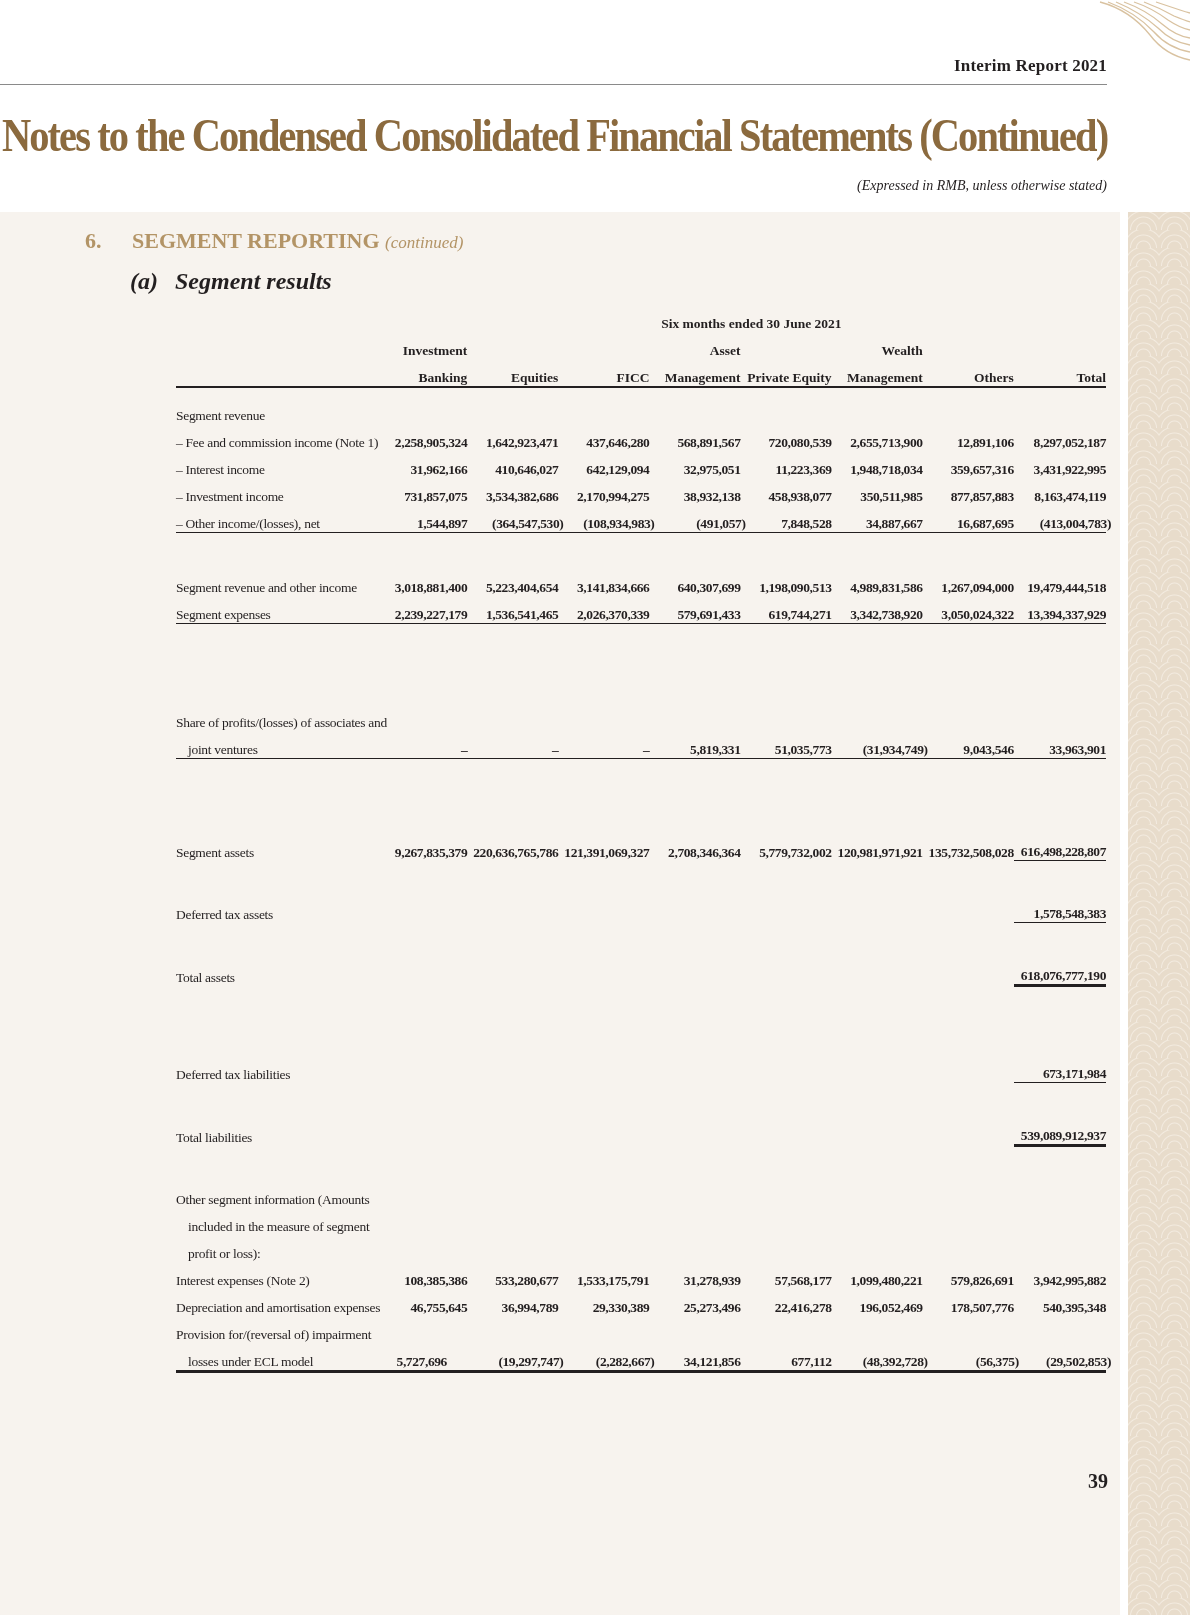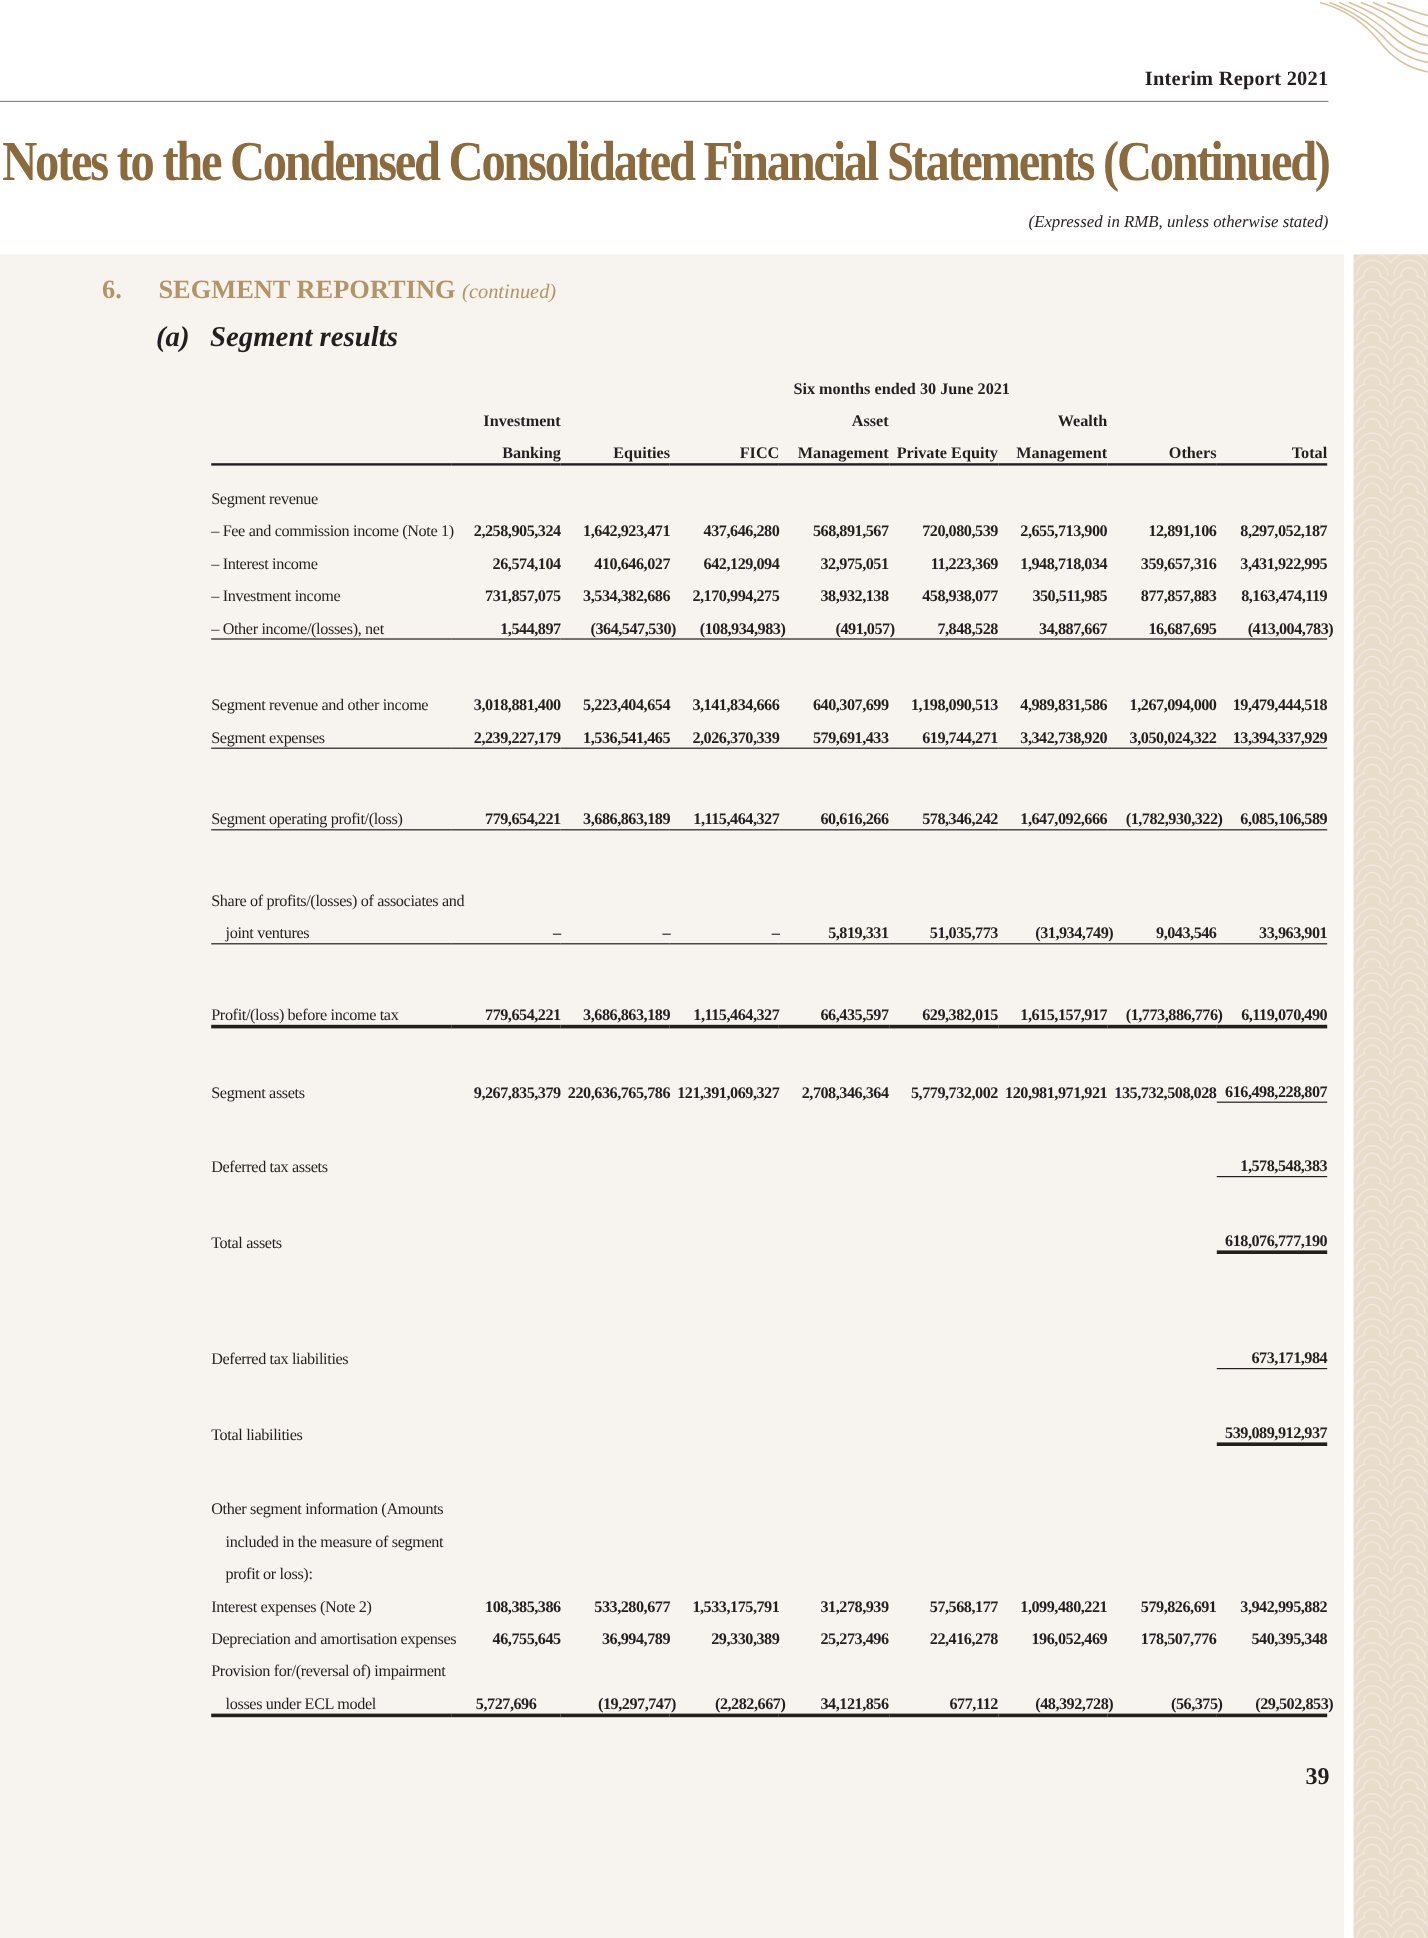--- a/index.html
+++ b/index.html
@@ -158,21 +158,21 @@
         <td class="num ruled" style="height: 27px;">1,642,923,471</td>
         <td class="num ruled" style="height: 27px;">437,646,280</td>
         <td class="num ruled" style="height: 27px;">568,891,567</td>
         <td class="num ruled" style="height: 27px;">720,080,539</td>
         <td class="num ruled" style="height: 27px;">2,655,713,900</td>
         <td class="num ruled" style="height: 27px;">12,891,106</td>
         <td class="num ruled" style="height: 27px;">8,297,052,187</td>
       </tr>
       <tr>
         <td class="lbl ruled" style="height: 27px;">– Interest income</td>
-        <td class="num ruled" style="height: 27px;">26,574,104</td>
+        <td class="num ruled" style="height: 27px;">31,962,166</td>
         <td class="num ruled" style="height: 27px;">410,646,027</td>
         <td class="num ruled" style="height: 27px;">642,129,094</td>
         <td class="num ruled" style="height: 27px;">32,975,051</td>
         <td class="num ruled" style="height: 27px;">11,223,369</td>
         <td class="num ruled" style="height: 27px;">1,948,718,034</td>
         <td class="num ruled" style="height: 27px;">359,657,316</td>
         <td class="num ruled" style="height: 27px;">3,431,922,995</td>
       </tr>
       <tr>
         <td class="lbl ruled" style="height: 27px;">– Investment income</td>
@@ -217,31 +217,20 @@
         <td class="num ruled" style="border-bottom: 1px solid rgb(35, 31, 32); height: 27px;">2,026,370,339</td>
         <td class="num ruled" style="border-bottom: 1px solid rgb(35, 31, 32); height: 27px;">579,691,433</td>
         <td class="num ruled" style="border-bottom: 1px solid rgb(35, 31, 32); height: 27px;">619,744,271</td>
         <td class="num ruled" style="border-bottom: 1px solid rgb(35, 31, 32); height: 27px;">3,342,738,920</td>
         <td class="num ruled" style="border-bottom: 1px solid rgb(35, 31, 32); height: 27px;">3,050,024,322</td>
         <td class="num ruled" style="border-bottom: 1px solid rgb(35, 31, 32); height: 27px;">13,394,337,929</td>
       </tr>
       <tr class="spacer">
         <td colspan="9" style="height: 40px;"></td>
       </tr>
-      <tr>
-        <td class="lbl ruled" style="border-bottom: 1px solid rgb(35, 31, 32); height: 27px;">Segment operating profit/(loss)</td>
-        <td class="num ruled" style="border-bottom: 1px solid rgb(35, 31, 32); height: 27px;">779,654,221</td>
-        <td class="num ruled" style="border-bottom: 1px solid rgb(35, 31, 32); height: 27px;">3,686,863,189</td>
-        <td class="num ruled" style="border-bottom: 1px solid rgb(35, 31, 32); height: 27px;">1,115,464,327</td>
-        <td class="num ruled" style="border-bottom: 1px solid rgb(35, 31, 32); height: 27px;">60,616,266</td>
-        <td class="num ruled" style="border-bottom: 1px solid rgb(35, 31, 32); height: 27px;">578,346,242</td>
-        <td class="num ruled" style="border-bottom: 1px solid rgb(35, 31, 32); height: 27px;">1,647,092,666</td>
-        <td class="num ruled" style="border-bottom: 1px solid rgb(35, 31, 32); height: 27px; padding-right: 0px; position: relative; left: 5px;">(1,782,930,322)</td>
-        <td class="num ruled" style="border-bottom: 1px solid rgb(35, 31, 32); height: 27px;">6,085,106,589</td>
-      </tr>
       <tr class="spacer">
         <td colspan="9" style="height: 40px;"></td>
       </tr>
       <tr>
         <td class="lbl" style="height: 27px;">Share of profits/(losses) of associates and</td>
         <td style="height: 27px;"></td>
         <td style="height: 27px;"></td>
         <td style="height: 27px;"></td>
         <td style="height: 27px;"></td>
         <td style="height: 27px;"></td>
@@ -256,31 +245,20 @@
         <td class="num ruled" style="border-bottom: 1px solid rgb(35, 31, 32); height: 27px;">–</td>
         <td class="num ruled" style="border-bottom: 1px solid rgb(35, 31, 32); height: 27px;">5,819,331</td>
         <td class="num ruled" style="border-bottom: 1px solid rgb(35, 31, 32); height: 27px;">51,035,773</td>
         <td class="num ruled" style="border-bottom: 1px solid rgb(35, 31, 32); height: 27px; padding-right: 0px; position: relative; left: 5px;">(31,934,749)</td>
         <td class="num ruled" style="border-bottom: 1px solid rgb(35, 31, 32); height: 27px;">9,043,546</td>
         <td class="num ruled" style="border-bottom: 1px solid rgb(35, 31, 32); height: 27px;">33,963,901</td>
       </tr>
       <tr class="spacer">
         <td colspan="9" style="height: 40px;"></td>
       </tr>
-      <tr>
-        <td class="lbl ruled" style="border-bottom: 3px solid rgb(35, 31, 32); height: 27px;">Profit/(loss) before income tax</td>
-        <td class="num ruled" style="border-bottom: 3px solid rgb(35, 31, 32); height: 27px;">779,654,221</td>
-        <td class="num ruled" style="border-bottom: 3px solid rgb(35, 31, 32); height: 27px;">3,686,863,189</td>
-        <td class="num ruled" style="border-bottom: 3px solid rgb(35, 31, 32); height: 27px;">1,115,464,327</td>
-        <td class="num ruled" style="border-bottom: 3px solid rgb(35, 31, 32); height: 27px;">66,435,597</td>
-        <td class="num ruled" style="border-bottom: 3px solid rgb(35, 31, 32); height: 27px;">629,382,015</td>
-        <td class="num ruled" style="border-bottom: 3px solid rgb(35, 31, 32); height: 27px;">1,615,157,917</td>
-        <td class="num ruled" style="border-bottom: 3px solid rgb(35, 31, 32); height: 27px; padding-right: 0px; position: relative; left: 5px;">(1,773,886,776)</td>
-        <td class="num ruled" style="border-bottom: 3px solid rgb(35, 31, 32); height: 27px;">6,119,070,490</td>
-      </tr>
       <tr class="spacer">
         <td colspan="9" style="height: 34px;"></td>
       </tr>
       <tr>
         <td class="lbl ruled" style="height: 27px;">Segment assets</td>
         <td class="num ruled" style="height: 27px;">9,267,835,379</td>
         <td class="num ruled" style="height: 27px;">220,636,765,786</td>
         <td class="num ruled" style="height: 27px;">121,391,069,327</td>
         <td class="num ruled" style="height: 27px;">2,708,346,364</td>
         <td class="num ruled" style="height: 27px;">5,779,732,002</td>

